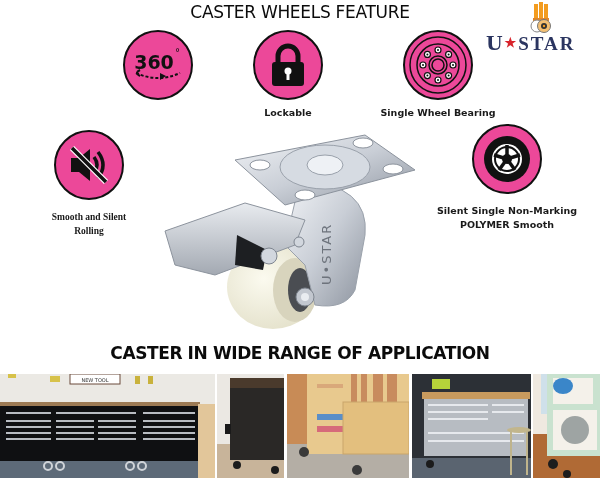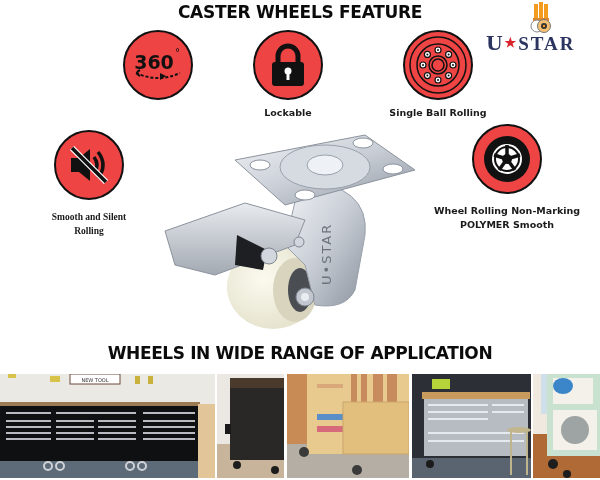--- a/index.html
+++ b/index.html
@@ -1,21 +1,21 @@
 <!DOCTYPE html>
 <html><head>
 <meta charset="utf-8">
 <style>
   * { margin: 0; padding: 0; box-sizing: border-box; }
   html, body { width: 600px; height: 480px; background: #ffffff; overflow: hidden; }
   body { position: relative; font-family: "DejaVu Sans", sans-serif; color: #111; }
 
   .title {
     position: absolute; top: 2px; left: 0; width: 600px; text-align: center;
-    font-family: "DejaVu Sans", sans-serif; font-weight: 700; font-size: 17px;
+    font-family: "DejaVu Sans", sans-serif; font-weight: 400; font-size: 17px;
     letter-spacing: -0.3px; color: #0b0b0b;
   }
   .title2 {
     position: absolute; top: 343px; left: 0; width: 600px; text-align: center;
     font-family: "DejaVu Sans", sans-serif; font-weight: 900; font-size: 17px;
     letter-spacing: -0.4px; color: #0b0b0b;
   }
 
   
   .logo { position: absolute; left: 482px; top: 2px; width: 118px; height: 54px; }
@@ -23,21 +23,21 @@
     position: absolute; left: 4px; top: 30px; font-family: "DejaVu Serif", serif;
     font-weight: bold; font-size: 19px; color: #2b3560; letter-spacing: 1px; white-space: nowrap;
   }
   .logo-text .star { color: #d8242c; font-size: 13px; vertical-align: 3px; margin: 0 1px; }
   .logo-text .rest { font-family: Liberation Serif, serif; letter-spacing: 2px; }
 
   
   .feature { position: absolute; text-align: center; }
   .circle {
     width: 70px; height: 70px; border: 2.5px solid #111; border-radius: 50%;
-    display: flex; align-items: center; justify-content: center; margin: 0 auto; background: #ef4444;
+    display: flex; align-items: center; justify-content: center; margin: 0 auto; background: #ec4899;
   }
   .flabel {
     font-family: "DejaVu Sans", sans-serif; font-weight: bold; font-size: 9.5px;
     color: #1a1a1a; line-height: 14px; margin-top: 6px; white-space: nowrap;
   }
 
   
   .caster { position: absolute; left: 155px; top: 125px; width: 270px; height: 205px; }
 
   
@@ -111,21 +111,21 @@
           <circle cx="40.6" cy="19.4" r="1"></circle>
           <circle cx="45" cy="30" r="1"></circle>
         <circle cx="40.6" cy="40.6" r="1"></circle>
           <circle cx="30" cy="45" r="1"></circle>
           <circle cx="19.4" cy="40.6" r="1"></circle>
         <circle cx="15" cy="30" r="1"></circle>
           <circle cx="19.4" cy="19.4" r="1"></circle>
       </g>
     </svg>
   </div>
-  <div class="flabel">Single Ball Rolling</div>
+  <div class="flabel">Single Wheel Bearing</div>
 </div>
 
 <div class="feature" style="left:30px; top:130px; width:118px;">
   <div class="circle">
     <svg width="46" height="46" viewBox="0 0 46 46">
       <rect x="5" y="16" width="8" height="14" fill="#111"></rect>
       <polygon points="13,16 24,7 24,39 13,30" fill="#111"></polygon>
       <path d="M28 15 Q34 23 28 31" fill="none" stroke="#111" stroke-width="3.5"></path>
       <path d="M32 10 Q42 23 32 36" fill="none" stroke="#111" stroke-width="3.5"></path>
       <line x1="6" y1="6" x2="40" y2="40" stroke="#fff" stroke-width="6"></line>
@@ -148,21 +148,21 @@
       <g stroke="#111" stroke-width="3.5">
         <line x1="25" y1="25" x2="25" y2="11"></line>
         <line x1="25" y1="25" x2="38" y2="21"></line>
         <line x1="25" y1="25" x2="33" y2="36"></line>
         <line x1="25" y1="25" x2="17" y2="36"></line>
         <line x1="25" y1="25" x2="12" y2="21"></line>
       </g>
     </svg>
   </div>
   <div class="flabel" style="margin-top:10px;">
-    <div>Wheel Rolling Non-Marking</div>
+    <div>Silent Single Non-Marking</div>
     <div>POLYMER Smooth</div>
   </div>
 </div>
 
 <div class="caster">
   <svg width="270" height="205" viewBox="0 0 270 205">
     <defs>
       <linearGradient id="steel" x1="0" y1="0" x2="1" y2="1">
         <stop offset="0" stop-color="#f2f4f7"></stop>
           <stop offset="0.5" stop-color="#c9ced6"></stop>
@@ -197,21 +197,21 @@
 
     <circle cx="114" cy="131" r="8" fill="#d2d7de" stroke="#7e858f"></circle>
     <circle cx="144" cy="117" r="5" fill="#d2d7de" stroke="#7e858f"></circle>
     <circle cx="150" cy="172" r="9" fill="#c2c7cf" stroke="#7e858f"></circle>
     <circle cx="150" cy="172" r="4" fill="#e9ecf0"></circle>
 
     <text x="0" y="0" transform="translate(176,160) rotate(-90)" font-family="DejaVu Sans, sans-serif" font-size="13" fill="#6d737c" letter-spacing="2">U•STAR</text>
   </svg>
 </div>
 
-<div class="title2">WHEELS IN WIDE RANGE OF APPLICATION</div>
+<div class="title2">CASTER IN WIDE RANGE OF APPLICATION</div>
 
 <div class="photos">
 
   <div class="photo" style="left:0; width:215px;">
     <svg width="215" height="104" viewBox="0 0 215 104">
       <rect width="215" height="104" fill="#e6e4df"></rect>
       <rect x="0" y="0" width="215" height="30" fill="#ebe9e4"></rect>
       <rect x="70" y="0" width="50" height="10" fill="#fff" stroke="#6b4b3a"></rect>
       <text x="95" y="8" text-anchor="middle" font-family="DejaVu Sans, sans-serif" font-size="5" fill="#333">NEW TOOL</text>
       <rect x="8" y="0" width="8" height="4" fill="#d7c24a"></rect>

